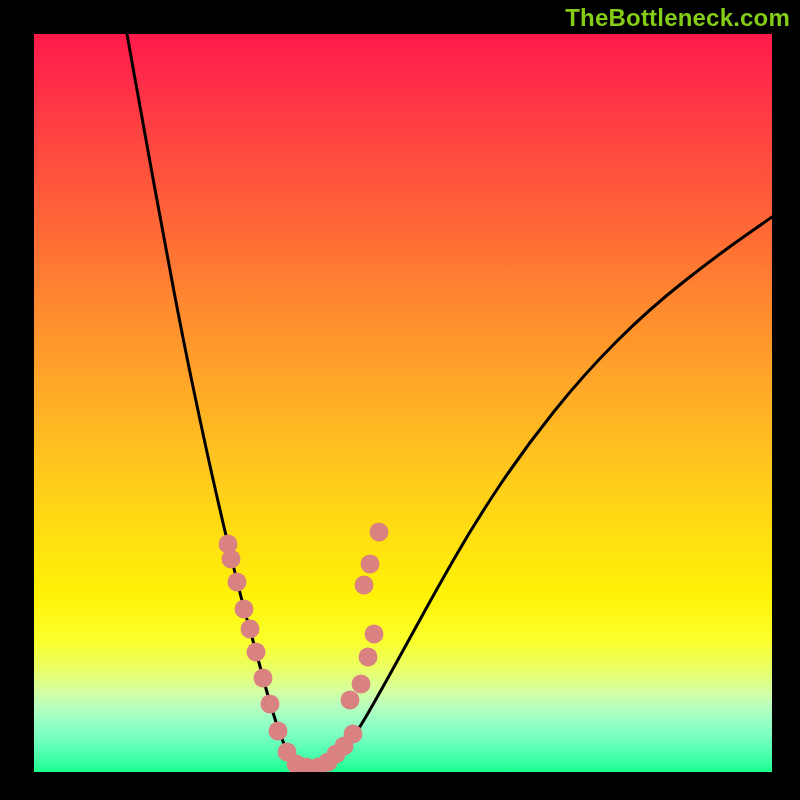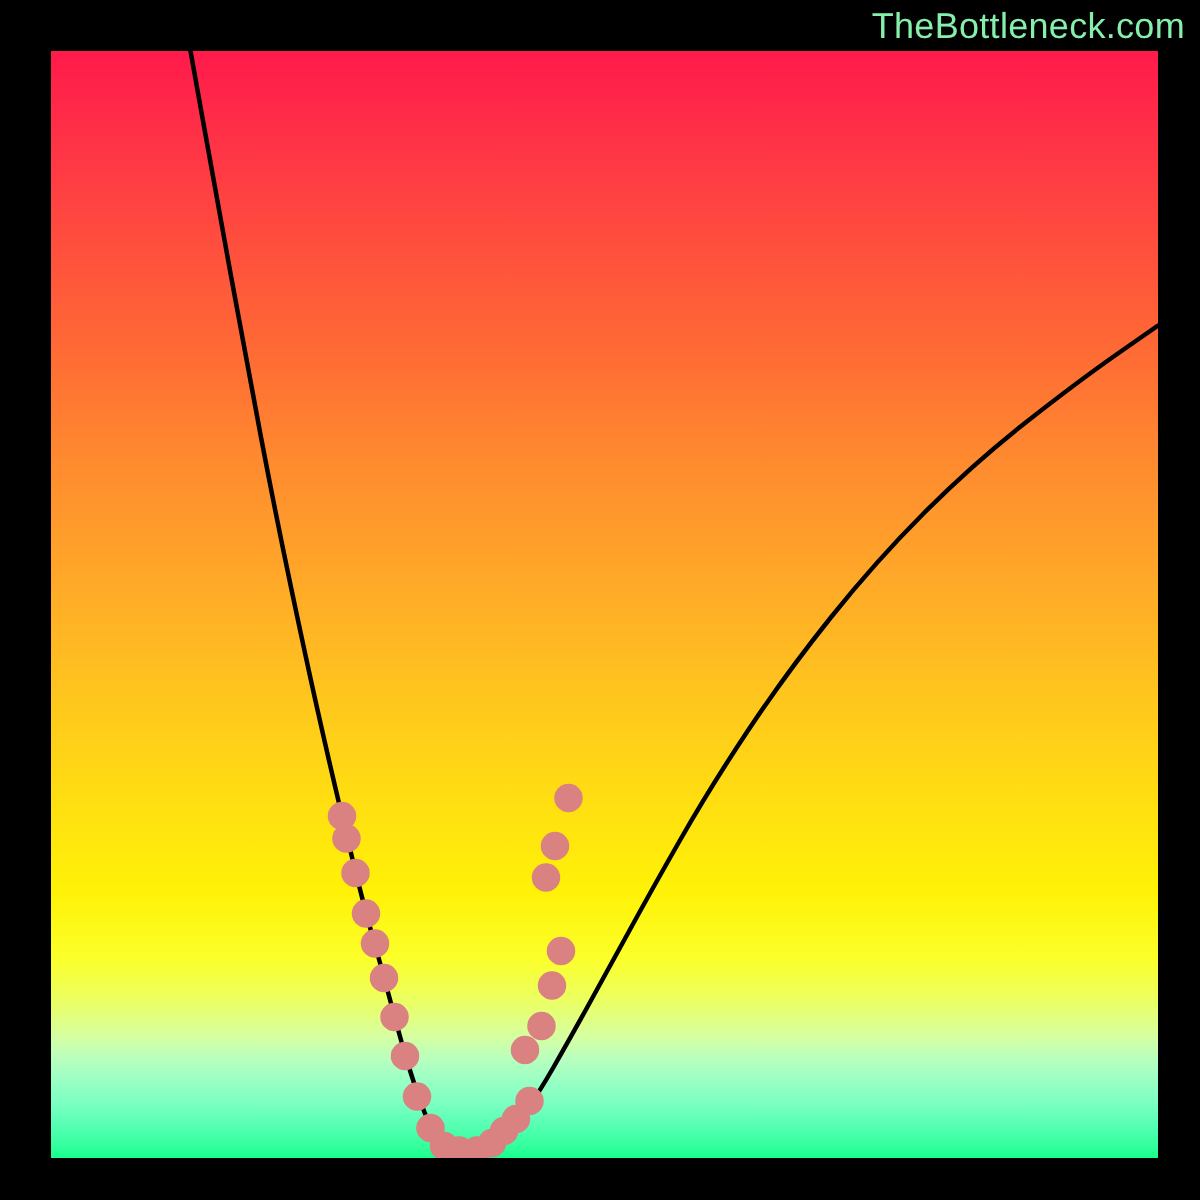--- a/index.html
+++ b/index.html
@@ -48,23 +48,23 @@
       #7cffc2 95%,
       #57ffb3 97%,
       #32ff9d 99%,
       #17ff8a 100%
     );
   }
   .watermark {
     position: absolute;
     top: 4px;
     right: 10px;
-    color: #86efac;
+    color: #84cc16;
     font-size: 24px;
-    font-weight: 400;
+    font-weight: 700;
     letter-spacing: 0.2px;
   }
   svg.curve {
     position: absolute;
     inset: 0;
   }
 </style>
 </head>
 <body>
 

